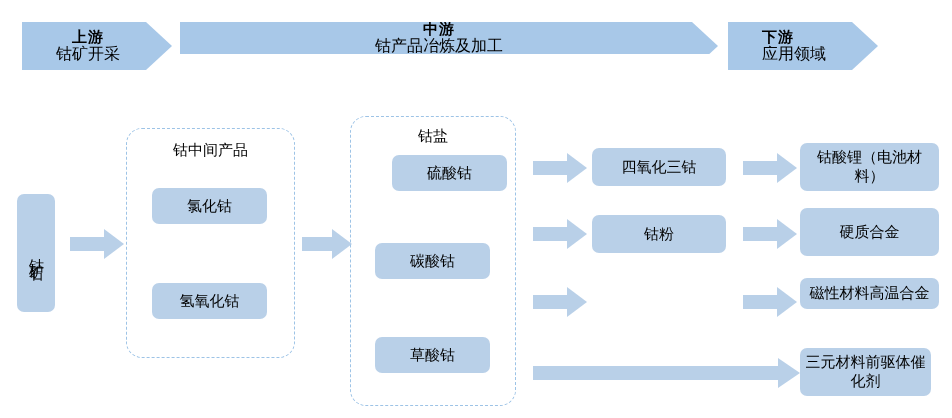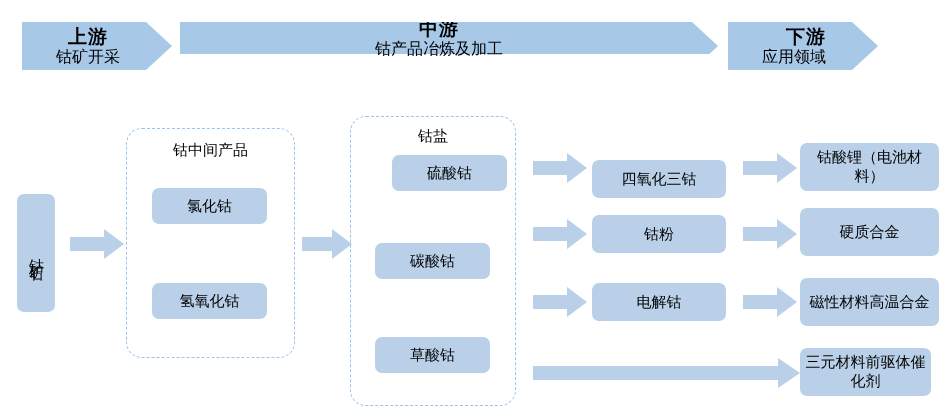--- a/index.html
+++ b/index.html
@@ -15,31 +15,31 @@
 
   
   .chev{
     position:absolute;
     background:#a8c8e8;
     display:flex;flex-direction:column;
     align-items:center;justify-content:center;
     color:#000;
     line-height:1.05;
   }
-  .chev .big{font-size:19px;font-weight:700;letter-spacing:1px;}
+  .chev .big{font-size:15px;font-weight:700;letter-spacing:1px;}
   .chev .small{font-size:16px;font-weight:400;margin-top:2px;}
   .chev.c1{left:22px;top:22px;width:150px;height:48px;
     clip-path:polygon(0 0, 124px 0, 150px 24px, 124px 48px, 0 48px);}
   .chev.c1 .inner{transform:translateX(-9px);display:flex;flex-direction:column;align-items:center;}
   .chev.c2{left:180px;top:22px;width:538px;height:32px;
     clip-path:polygon(0 0, 512px 0, 538px 24px, 512px 48px, 0 48px);}
   .chev.c2 .inner{transform:translateX(-10px);display:flex;flex-direction:column;align-items:center;}
   .chev.c3{left:728px;top:22px;width:150px;height:48px;
     clip-path:polygon(0 0, 124px 0, 150px 24px, 124px 48px, 0 48px);}
-  .chev.c3 .inner{transform:translateX(-9px);display:flex;flex-direction:column;align-items:flex-end;}
+  .chev.c3 .inner{transform:translateX(-9px);display:flex;flex-direction:column;align-items:flex-start;}
 
   
   .node{
     position:absolute;
     background:#b9d0e8;
     border-radius:7px;
     display:flex;align-items:center;justify-content:center;
     text-align:center;
     font-size:15px;
     color:#000;
@@ -142,23 +142,22 @@
   </div>
   <div class="arrow" style="left:533px;top:218px;width:54px;height:32px;">
     <div class="shaft" style="top:9px;width:36px;height:14px;"></div>
     <div class="head" style="left:34px;top:1px;border-top-width:15px;border-bottom-width:15px;border-left-width:20px;"></div>
   </div>
   <div class="arrow" style="left:533px;top:286px;width:54px;height:32px;">
     <div class="shaft" style="top:9px;width:36px;height:14px;"></div>
     <div class="head" style="left:34px;top:1px;border-top-width:15px;border-bottom-width:15px;border-left-width:20px;"></div>
   </div>
 
-  <div class="node" style="left:592px;top:148px;width:134px;height:38px;margin-top:12px;">四氧化三钴</div>
+  <div class="node" style="left:592px;top:148px;width:134px;height:38px;">四氧化三钴</div>
   <div class="node" style="left:592px;top:215px;width:134px;height:38px;">钴粉</div>
-  <div class="node" style="left:592px;top:283px;width:134px;height:38px;">电解钴</div>
 
   <div class="arrow" style="left:743px;top:152px;width:54px;height:32px;">
     <div class="shaft" style="top:9px;width:36px;height:14px;"></div>
     <div class="head" style="left:34px;top:1px;border-top-width:15px;border-bottom-width:15px;border-left-width:20px;"></div>
   </div>
   <div class="arrow" style="left:743px;top:218px;width:54px;height:32px;">
     <div class="shaft" style="top:9px;width:36px;height:14px;"></div>
     <div class="head" style="left:34px;top:1px;border-top-width:15px;border-bottom-width:15px;border-left-width:20px;"></div>
   </div>
   <div class="arrow" style="left:743px;top:286px;width:54px;height:32px;">
@@ -166,16 +165,16 @@
     <div class="head" style="left:34px;top:1px;border-top-width:15px;border-bottom-width:15px;border-left-width:20px;"></div>
   </div>
 
   <div class="arrow" style="left:533px;top:358px;width:267px;height:30px;">
     <div class="shaft" style="top:8px;width:247px;height:14px;"></div>
     <div class="head" style="left:245px;top:0px;border-top-width:15px;border-bottom-width:15px;border-left-width:22px;"></div>
   </div>
 
   <div class="node" style="left:800px;top:143px;width:139px;height:48px;">钴酸锂（电池材料）</div>
   <div class="node" style="left:800px;top:208px;width:139px;height:48px;text-align:center;">硬质合金</div>
-  <div class="node" style="left:800px;top:278px;width:139px;height:48px;">磁性材料高温合金</div>
+  <div class="node" style="left:800px;top:278px;width:139px;height:31px;">磁性材料高温合金</div>
   <div class="node" style="left:800px;top:348px;width:131px;height:48px;">三元材料前驱体催化剂</div>
 
 </div>
 
 </body></html>

